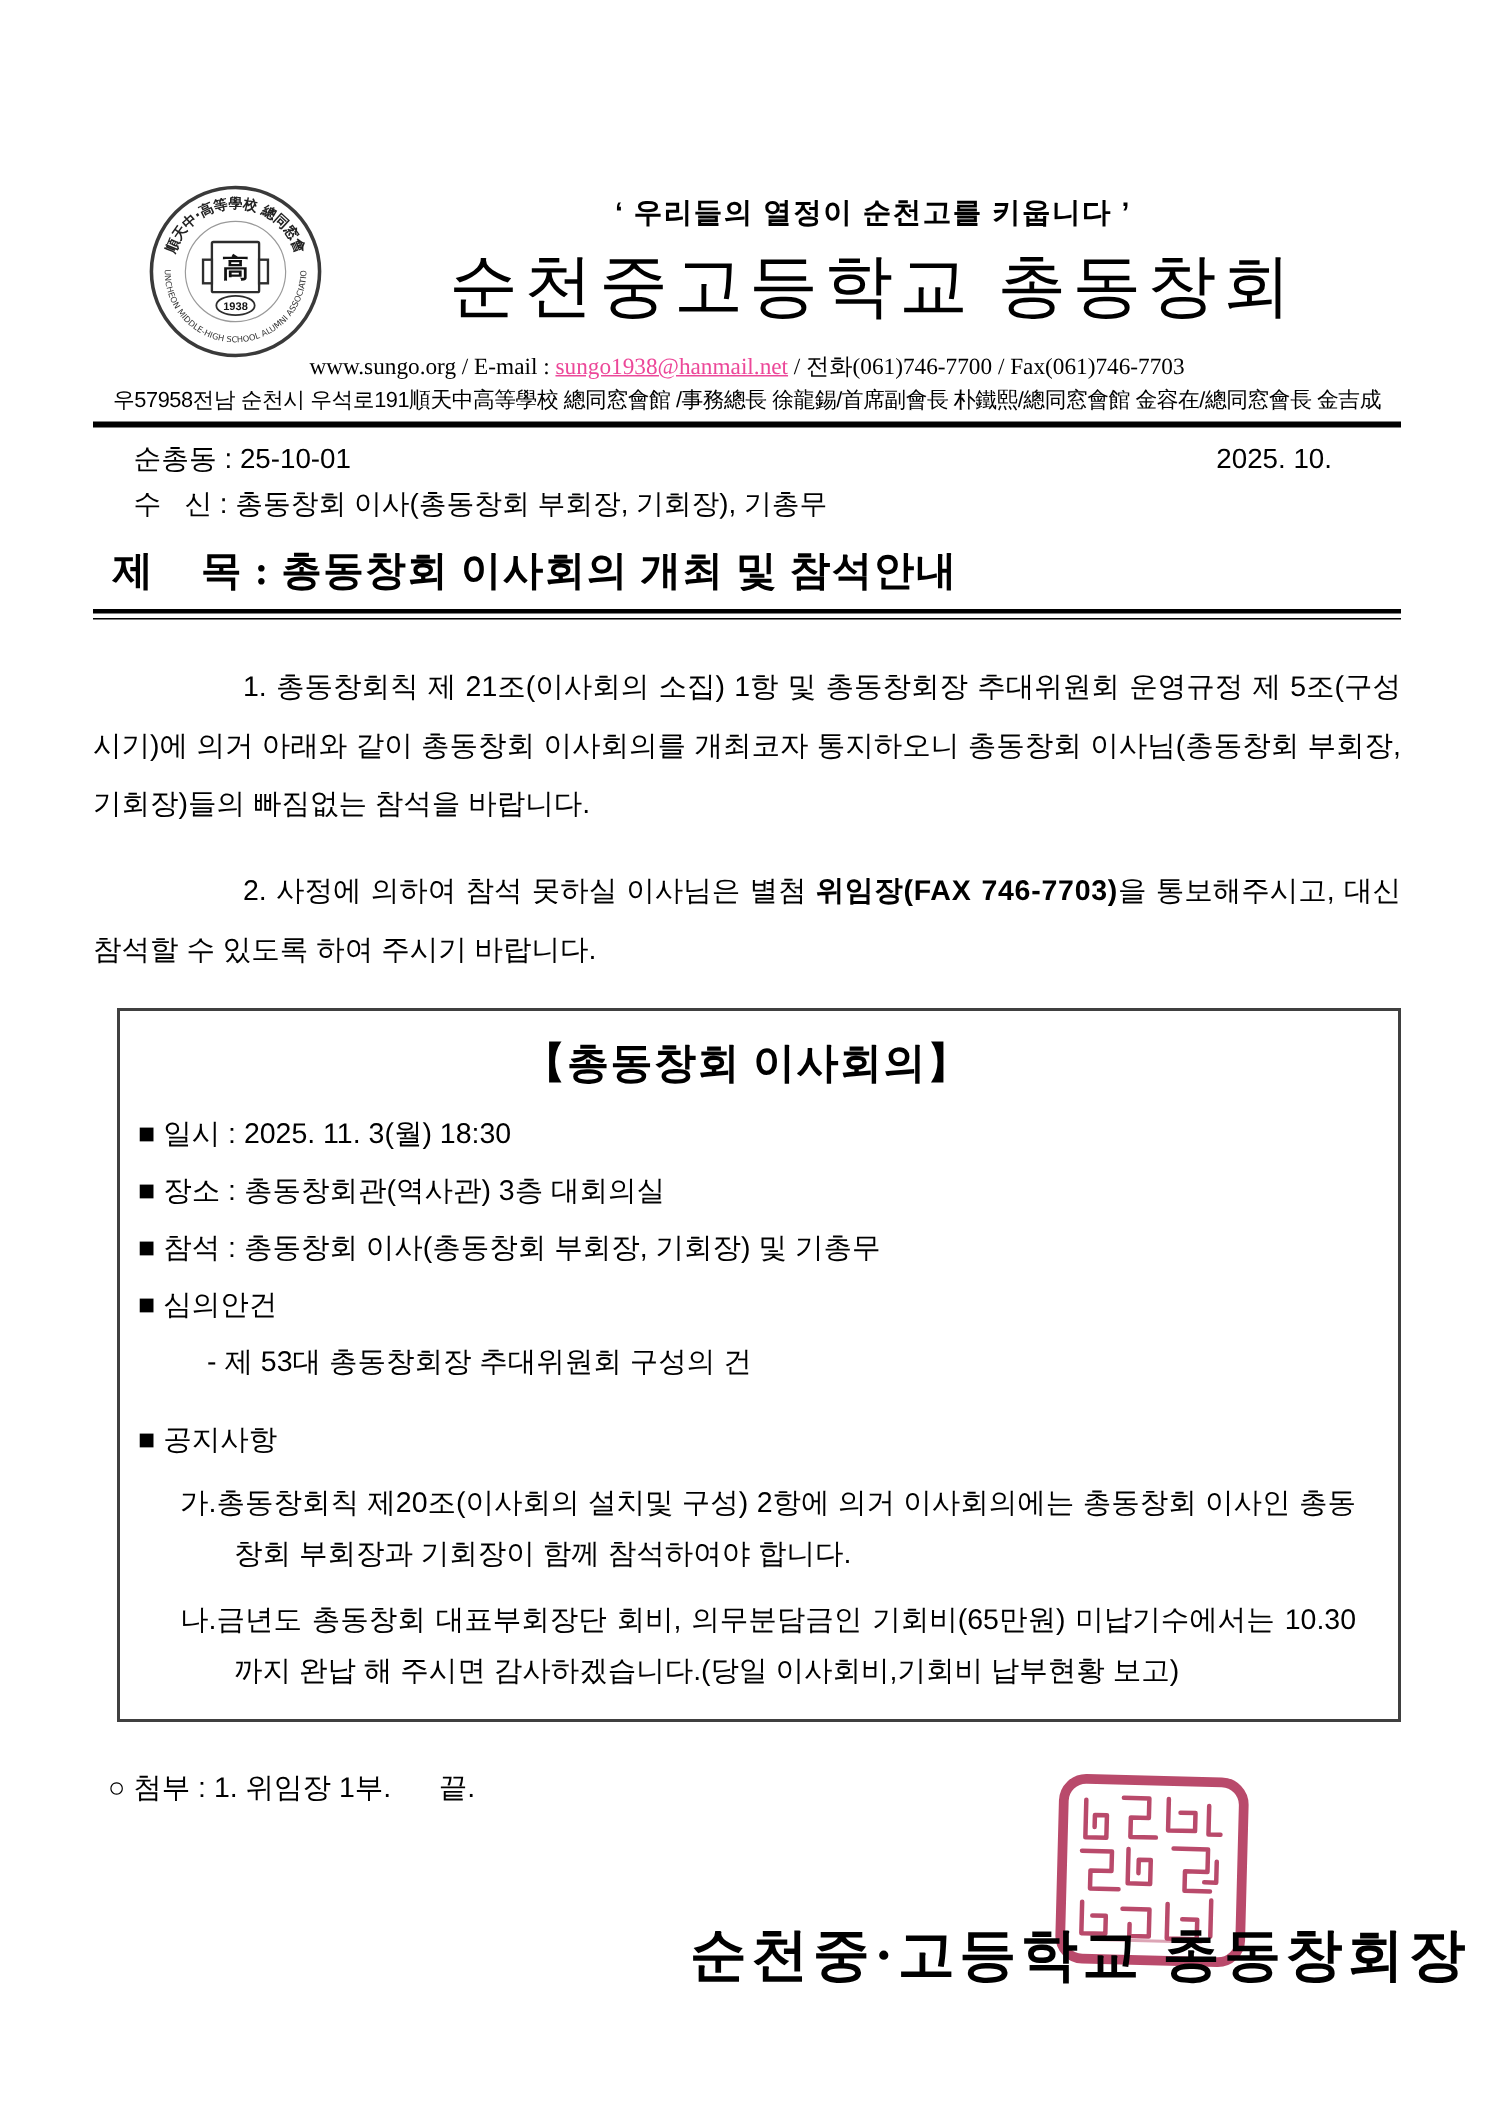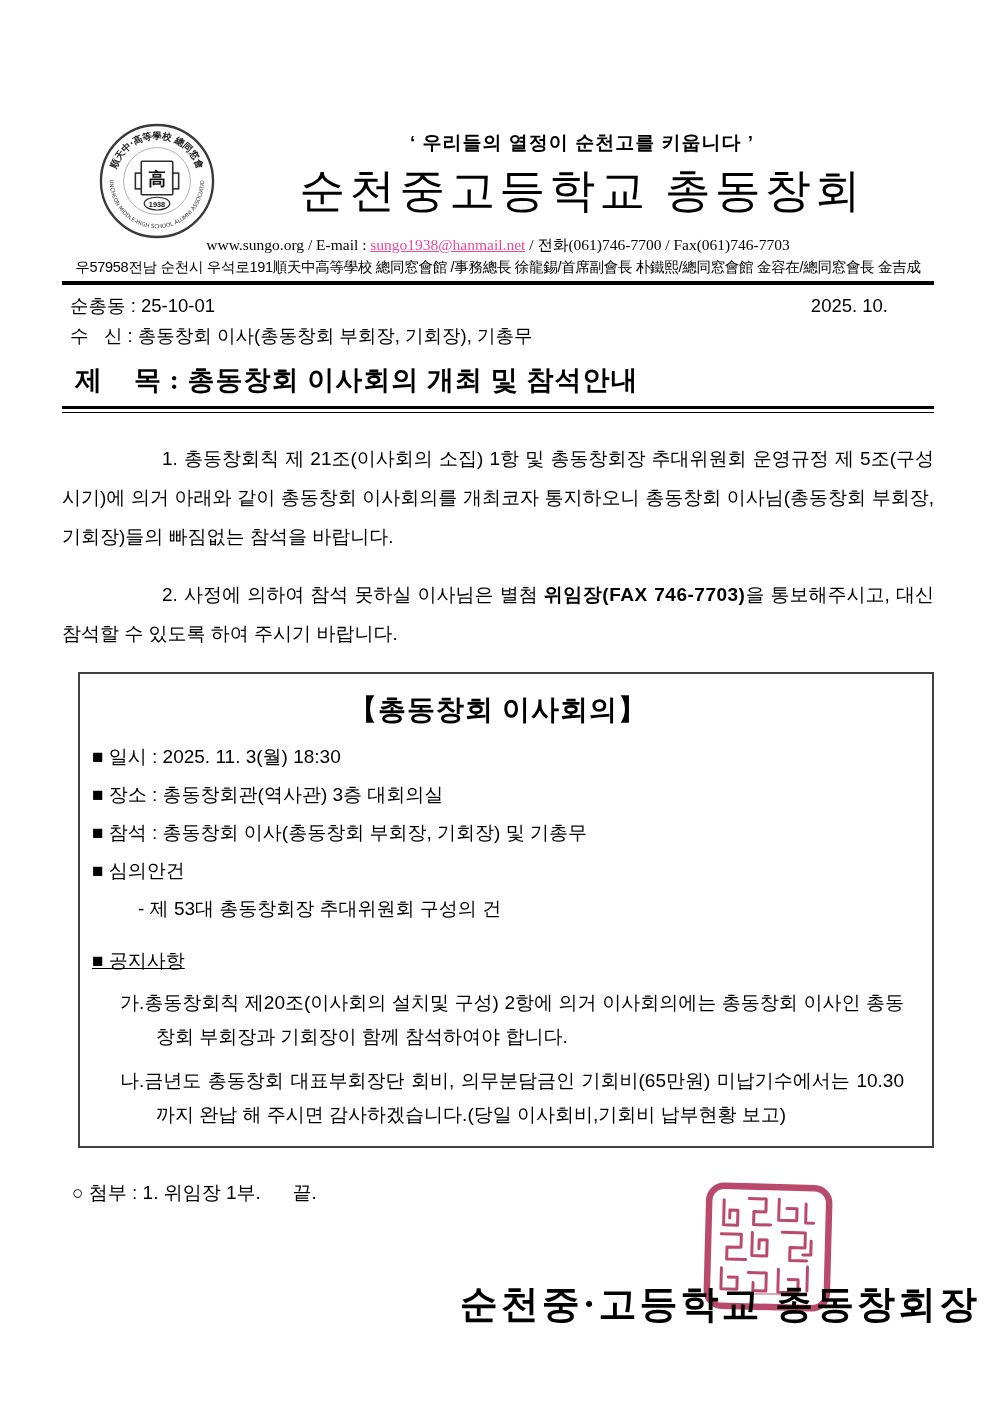--- a/index.html
+++ b/index.html
@@ -20,42 +20,42 @@
     font-size:46px;font-weight:normal;letter-spacing:4px;line-height:54px;margin-top:8px;
   }
   .contact1{text-align:center;font-size:15.5px;line-height:20px;margin-top:17px;
     font-family:"Liberation Serif","DejaVu Serif",serif;}
   .contact1 a{color:#ec4899;text-decoration:underline;}
   .contact2{text-align:center;font-size:14.5px;line-height:20px;margin-top:2px;
     white-space:nowrap;letter-spacing:-0.3px;}
   .rule-thick{border-top:4px solid #000;margin-top:4px;}
 
   
-  .meta{margin-left:8px;font-size:18.5px;}
+  .meta{margin-left:27px;font-size:18.5px;}
   .meta-row1{display:flex;justify-content:space-between;padding-right:46px;
     margin-top:9px;line-height:24px;}
   .meta-row2{margin-top:6px;line-height:24px;}
   .subject{font-family:Liberation Serif, serif;
     font-size:27px;font-weight:600;letter-spacing:1px;line-height:38px;margin:13px 0 0 13px;}
   .rule-double{border-top:3px solid #000;border-bottom:1px solid #000;height:3px;margin-top:7px;}
 
   
   .para{font-size:19px;line-height:39px;text-align:justify;text-indent:100px;}
   .para1{margin-top:26px;}
   .para2{margin-top:14px;}
   .para b{letter-spacing:0.5px;}
 
   
   .nbox{border:2px solid #404040;margin:14px 0 0 16px;padding:8px 28px 14px 12px;}
   .nbox-title{text-align:center;font-size:28px;font-weight:bold;line-height:44px;margin-top:6px;
     font-family:"Liberation Serif","DejaVu Serif",serif;letter-spacing:1px;}
   .nbox-item{font-size:19px;line-height:38px;}
   .nbox-items{margin-top:6px;}
   .nbox-sub{padding-left:46px;}
-  .nbox-notice-head{margin-top:14px;text-decoration:underline;}
+  .nbox-notice-head{margin-top:14px;}
   .nbox-hang{font-size:19px;line-height:34px;text-align:justify;
     padding-left:64px;text-indent:-36px;}
   .nbox-ga{margin-top:6px;}
   .nbox-na{margin-top:10px;}
 
   
   .attachment{margin:32px 0 0 10px;font-size:19px;line-height:26px;}
   .signature{margin-top:72px;text-align:right;transform:translateX(46px);
     font-family:"Liberation Serif","DejaVu Serif",serif;
     font-size:38px;font-weight:600;letter-spacing:3px;line-height:52px;position:relative;z-index:2;}

